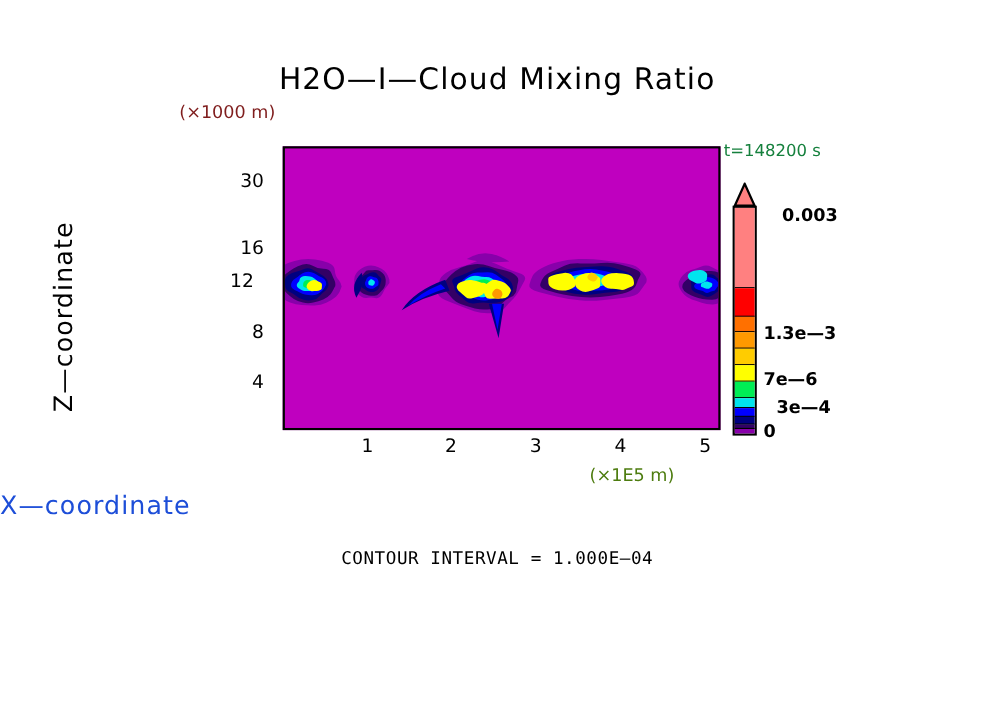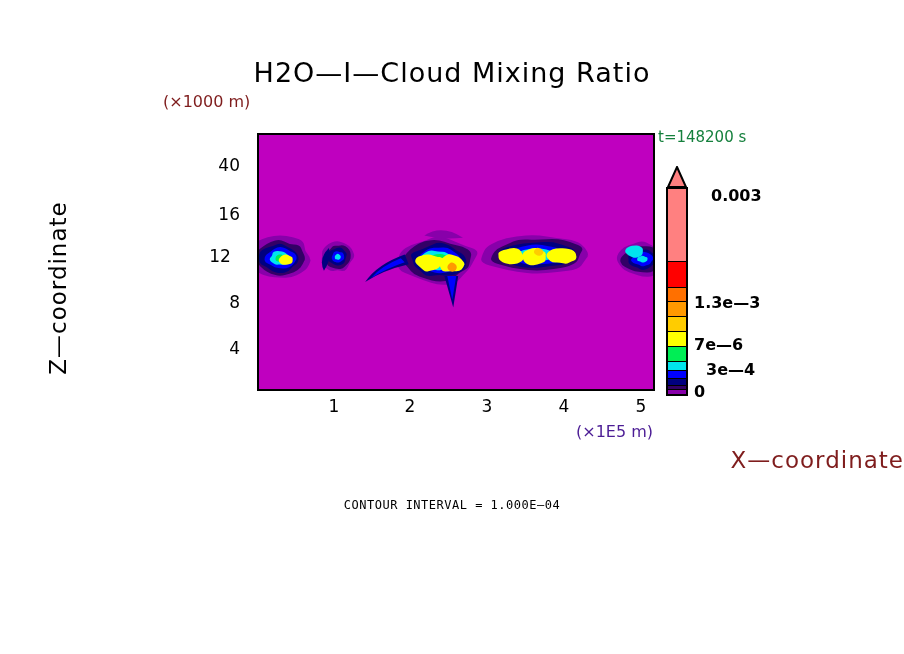--- a/index.html
+++ b/index.html
@@ -11,37 +11,37 @@
 
   
   #plot-title{
     left:0;top:57px;width:904px;text-align:center;
     font-size:27px;letter-spacing:1px;color:#000;white-space:nowrap;
   }
   #y-unit-label{
     left:163px;top:92px;font-size:16px;color:#7f1d1d;white-space:nowrap;
   }
   #x-unit-label{
-    left:576px;top:422px;font-size:16px;color:#4c1d95;white-space:nowrap;
+    left:536px;top:422px;font-size:16px;color:#4d7c0f;white-space:nowrap;
   }
   #time-label{
     left:658px;top:128px;font-size:15px;color:#15803d;white-space:nowrap;
   }
   #x-axis-title{
-    left:0;top:447px;width:904px;text-align:right;
-    font-size:23px;letter-spacing:1px;color:#7f1d1d;white-space:nowrap;
+    left:0;top:447px;width:904px;text-align:left;
+    font-size:23px;letter-spacing:1px;color:#1d4ed8;white-space:nowrap;
   }
   #y-axis-title{
     left:-62px;top:275px;width:240px;text-align:center;
     font-size:23px;letter-spacing:1px;color:#000;white-space:nowrap;
     transform:rotate(-90deg);transform-origin:center center;
   }
   #contour-interval-note{
     left:0;top:498px;width:904px;text-align:center;
-    font-size:12px;letter-spacing:.5px;color:#000;white-space:nowrap;
+    font-size:16px;letter-spacing:.5px;color:#000;white-space:nowrap;
     font-family:"DejaVu Sans Mono", monospace;
   }
 
   
   #plot-frame{
     left:257px;top:133px;width:398px;height:258px;
     border:2px solid #000;box-sizing:border-box;
     background:#bf00bf;overflow:hidden;
   }
   #plot-canvas{display:block;width:100%;height:100%;}
@@ -123,22 +123,22 @@
       <path d="M410.2,126.1 Q412.3,132.9 407.9,134.8 Q403.5,136.7 401.1,140.3 Q398.6,143.9 393.0,144.0 Q387.3,144.1 382.7,142.4 Q378.1,140.8 373.7,139.4 Q369.3,137.9 366.8,135.1 Q364.3,132.4 362.6,129.2 Q360.9,126.1 361.9,122.8 Q362.9,119.5 365.7,116.7 Q368.5,113.8 373.1,112.3 Q377.6,110.8 382.5,108.9 Q387.3,107.1 391.8,109.5 Q396.3,111.9 400.1,113.7 Q403.8,115.4 407.4,117.5 Q411.1,119.7 410.7,122.9 Q410.2,126.1 411.2,129.5 Z" fill="#8800aa"></path>
       <path d="M409.9,126.1 Q405.8,131.1 403.8,133.3 Q401.7,135.5 398.9,137.7 Q396.1,139.9 391.7,139.7 Q387.3,139.4 383.4,138.9 Q379.5,138.5 376.2,137.0 Q372.8,135.6 369.5,133.7 Q366.1,131.9 365.2,129.0 Q364.3,126.1 366.5,123.6 Q368.8,121.1 371.6,119.4 Q374.5,117.7 376.8,115.4 Q379.0,113.0 383.2,113.1 Q387.3,113.1 391.5,113.1 Q395.6,113.1 398.9,114.8 Q402.2,116.4 404.2,118.7 Q406.3,121.0 408.1,123.6 Q409.9,126.1 407.8,128.6 Z" fill="#330066"></path>
       <path d="M402.0,126.1 Q400.6,129.7 398.8,131.1 Q397.0,132.4 395.1,134.0 Q393.3,135.6 390.3,136.6 Q387.3,137.7 384.7,136.0 Q382.1,134.4 379.4,133.8 Q376.6,133.2 374.8,131.6 Q373.0,130.0 373.2,128.1 Q373.4,126.1 373.0,124.1 Q372.6,122.1 374.8,120.8 Q377.1,119.4 379.3,118.3 Q381.6,117.1 384.5,116.8 Q387.3,116.4 390.6,116.2 Q393.8,116.0 395.3,118.0 Q396.8,120.0 400.0,120.9 Q403.2,121.8 402.6,124.0 Q402.0,126.1 401.3,127.9 Z" fill="#000080"></path>
       <path d="M398.8,126.1 Q396.0,128.5 395.6,129.9 Q395.2,131.2 393.2,131.7 Q391.2,132.2 389.3,133.0 Q387.3,133.8 385.6,132.7 Q383.9,131.6 382.1,131.2 Q380.3,130.8 378.3,129.9 Q376.3,129.1 375.9,127.6 Q375.5,126.1 377.1,125.0 Q378.7,123.8 379.7,122.8 Q380.8,121.9 381.8,120.4 Q382.8,119.0 385.1,118.7 Q387.3,118.5 389.6,118.8 Q391.8,119.1 393.6,120.0 Q395.4,120.9 396.6,122.1 Q397.8,123.3 398.3,124.7 Q398.8,126.1 397.4,127.3 Z" fill="#0000ff"></path>
       <path d="M392.4,126.1 Q392.4,127.5 391.6,127.9 Q390.8,128.4 390.1,129.0 Q389.5,129.5 388.4,129.5 Q387.3,129.5 386.4,129.3 Q385.5,129.0 384.8,128.6 Q384.1,128.3 383.0,127.9 Q381.9,127.6 382.0,126.9 Q382.0,126.1 382.1,125.4 Q382.3,124.8 383.0,124.3 Q383.7,123.8 384.6,123.5 Q385.5,123.2 386.4,122.9 Q387.3,122.6 388.2,122.9 Q389.2,123.3 389.9,123.6 Q390.7,123.9 391.7,124.3 Q392.6,124.7 392.5,125.4 Q392.4,126.1 392.4,126.8 Z" fill="#00e5ee"></path>
       <path d="M387.7,118.1 Q387.9,121.4 386.1,122.6 Q384.3,123.9 381.8,124.4 Q379.3,125.0 377.2,124.1 Q375.0,123.1 373.2,122.2 Q371.4,121.2 370.5,119.7 Q369.5,118.1 370.2,116.5 Q371.0,114.9 372.9,114.0 Q374.9,113.0 377.1,112.6 Q379.3,112.2 381.8,112.3 Q384.2,112.5 386.0,113.7 Q387.8,114.9 387.8,116.5 Q387.7,118.1 387.8,119.8 Z" fill="#00e5ee"></path>
       <path d="M167.01785714285717,102.05333333333334 Q184.7857142857143,90.58666666666667 206.1071428571429,104.34666666666666 Q184.7857142857143,106.63999999999999 167.01785714285717,102.05333333333334 Z" fill="#8800aa"></path>
     </svg>
 </div>
 
-<div class="abs ytick" id="yt0" style="left:200px;top:155px;">40</div>
-<div class="abs ytick" id="yt1" style="left:200px;top:204px;">16</div>
+<div class="abs ytick" id="yt0" style="left:200px;top:155px;">30</div>
+<div class="abs ytick" id="yt1" style="left:200px;top:216px;">16</div>
 <div class="abs ytick" id="yt2" style="left:200px;top:246px;text-align:center;">12</div>
 <div class="abs ytick" id="yt3" style="left:200px;top:292px;">8</div>
 <div class="abs ytick" id="yt4" style="left:200px;top:338px;">4</div>
 
 <div class="abs xtick" id="xt0" style="left:319px;top:396px;">1</div>
 <div class="abs xtick" id="xt1" style="left:395px;top:396px;">2</div>
 <div class="abs xtick" id="xt2" style="left:472px;top:396px;">3</div>
 <div class="abs xtick" id="xt3" style="left:549px;top:396px;">4</div>
 <div class="abs xtick" id="xt4" style="left:626px;top:396px;">5</div>
 

